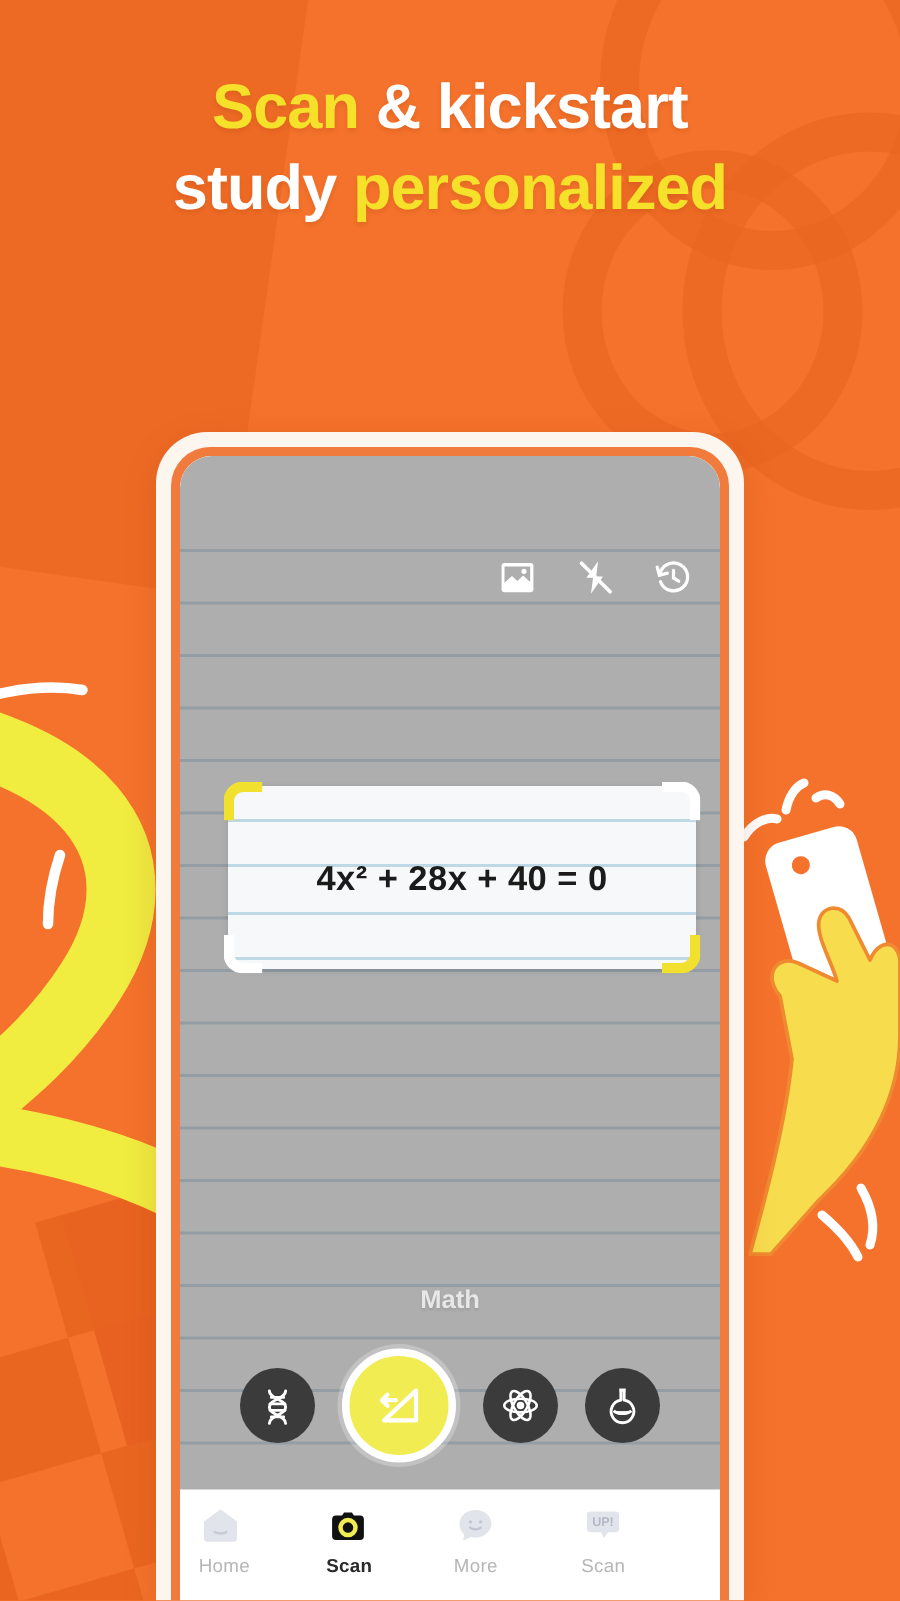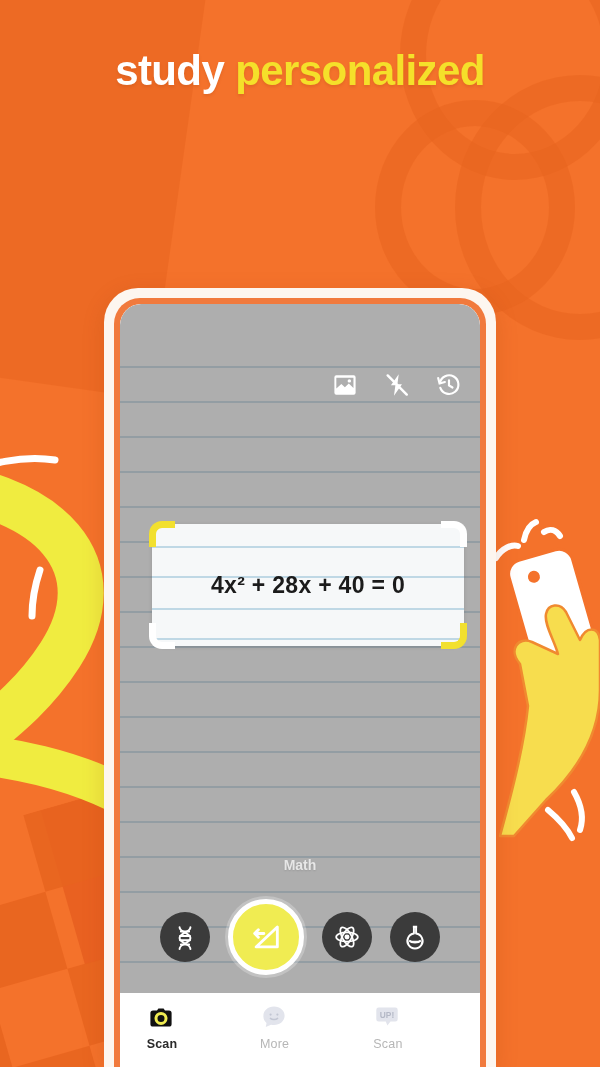--- a/index.html
+++ b/index.html
@@ -124,21 +124,21 @@
   }
   .corner { position:absolute; width:26px; height:26px; }
   .corner-tl { left:-3px; top:-3px;  border-top:7px solid #f2e02f; border-left:7px solid #f2e02f; border-radius:13px 0 0 0; }
   .corner-tr { right:-3px; top:-3px; border-top:7px solid #ffffff; border-right:7px solid #ffffff; border-radius:0 13px 0 0; }
   .corner-bl { left:-3px; bottom:-3px;  border-bottom:7px solid #ffffff; border-left:7px solid #ffffff; border-radius:0 0 0 13px; }
   .corner-br { right:-3px; bottom:-3px; border-bottom:7px solid #f2e02f; border-right:7px solid #f2e02f; border-radius:0 0 13px 0; }
 
   
   .subject-label {
     position:absolute; left:0; right:0; top:553px;
-    text-align:center; color:#e7e7e7; font-size:14px; font-weight:bold;
+    text-align:center; color:#e7e7e7; font-size:17px; font-weight:bold;
     text-shadow:0 1px 2px rgba(0,0,0,.12);
   }
   .subject-row {
     position:absolute; left:0; right:0; top:595px;
     display:flex; align-items:center; justify-content:center; gap:18px;
   }
   .subj {
     width:50px; height:50px; border-radius:50%;
     background:#3b3b3b;
     display:flex; align-items:center; justify-content:center;
@@ -218,20 +218,23 @@
       <g stroke="#ffffff" stroke-width="6" stroke-linecap="round" fill="none">
         <path d="M90 292 C 98 306, 100 318, 96 330"></path>
         <path d="M64 310 C 76 320, 84 330, 88 338"></path>
       </g>
     </svg>
   </div>
 </div>
 
 <div class="headline">
   <div>
+    <span class="hl-y">Scan</span><span> &amp; kickstart</span>
+  </div>
+  <div>
     <span>study </span><span class="hl-y">personalized</span>
   </div>
 </div>
 
 <div class="phone">
  <div class="phone-inner">
   <div class="screen">
 
     <div class="camera">
       <div class="rule" style="top:62px"></div>
@@ -320,20 +323,29 @@
             <path d="M10 2.5h4M11 2.5v6.2a7 7 0 1 0 2 0V2.5"></path>
             <path d="M7.2 15.4a7 7 0 0 0 9.6 0" fill="#ffffff" stroke="none" opacity=".9"></path>
             <path d="M6.6 15.2c2.2 2.4 8.6 2.4 10.8 0"></path>
           </svg>
         </div>
       </div>
     </div>
 
     <div class="navbar">
 
+      <div class="nav-item">
+        <span class="nav-icon">
+          <svg viewBox="0 0 28 28">
+            <path d="M14 3.2 25 11.4v11.2a2.2 2.2 0 0 1-2.2 2.2H5.2A2.2 2.2 0 0 1 3 22.6V11.4z" fill="#e2e4ec"></path>
+            <path d="M10 18.2c1.4 1.5 6.6 1.5 8 0" stroke="#c8cbd6" stroke-width="1.6" fill="none" stroke-linecap="round"></path>
+          </svg>
+        </span>
+        <span class="nav-label">Home</span>
+      </div>
 
       <div class="nav-item active">
         <span class="nav-icon">
           <svg viewBox="0 0 28 28">
             <path d="M6 7.4h4l1.4-2h5.2l1.4 2h4A2.6 2.6 0 0 1 24.6 10v11a2.6 2.6 0 0 1-2.6 2.6H6A2.6 2.6 0 0 1 3.4 21V10A2.6 2.6 0 0 1 6 7.4z" fill="#111111"></path>
             <circle cx="14" cy="15.4" r="5" fill="none" stroke="#f0ec52" stroke-width="3"></circle>
           </svg>
         </span>
         <span class="nav-label">Scan</span>
       </div>

